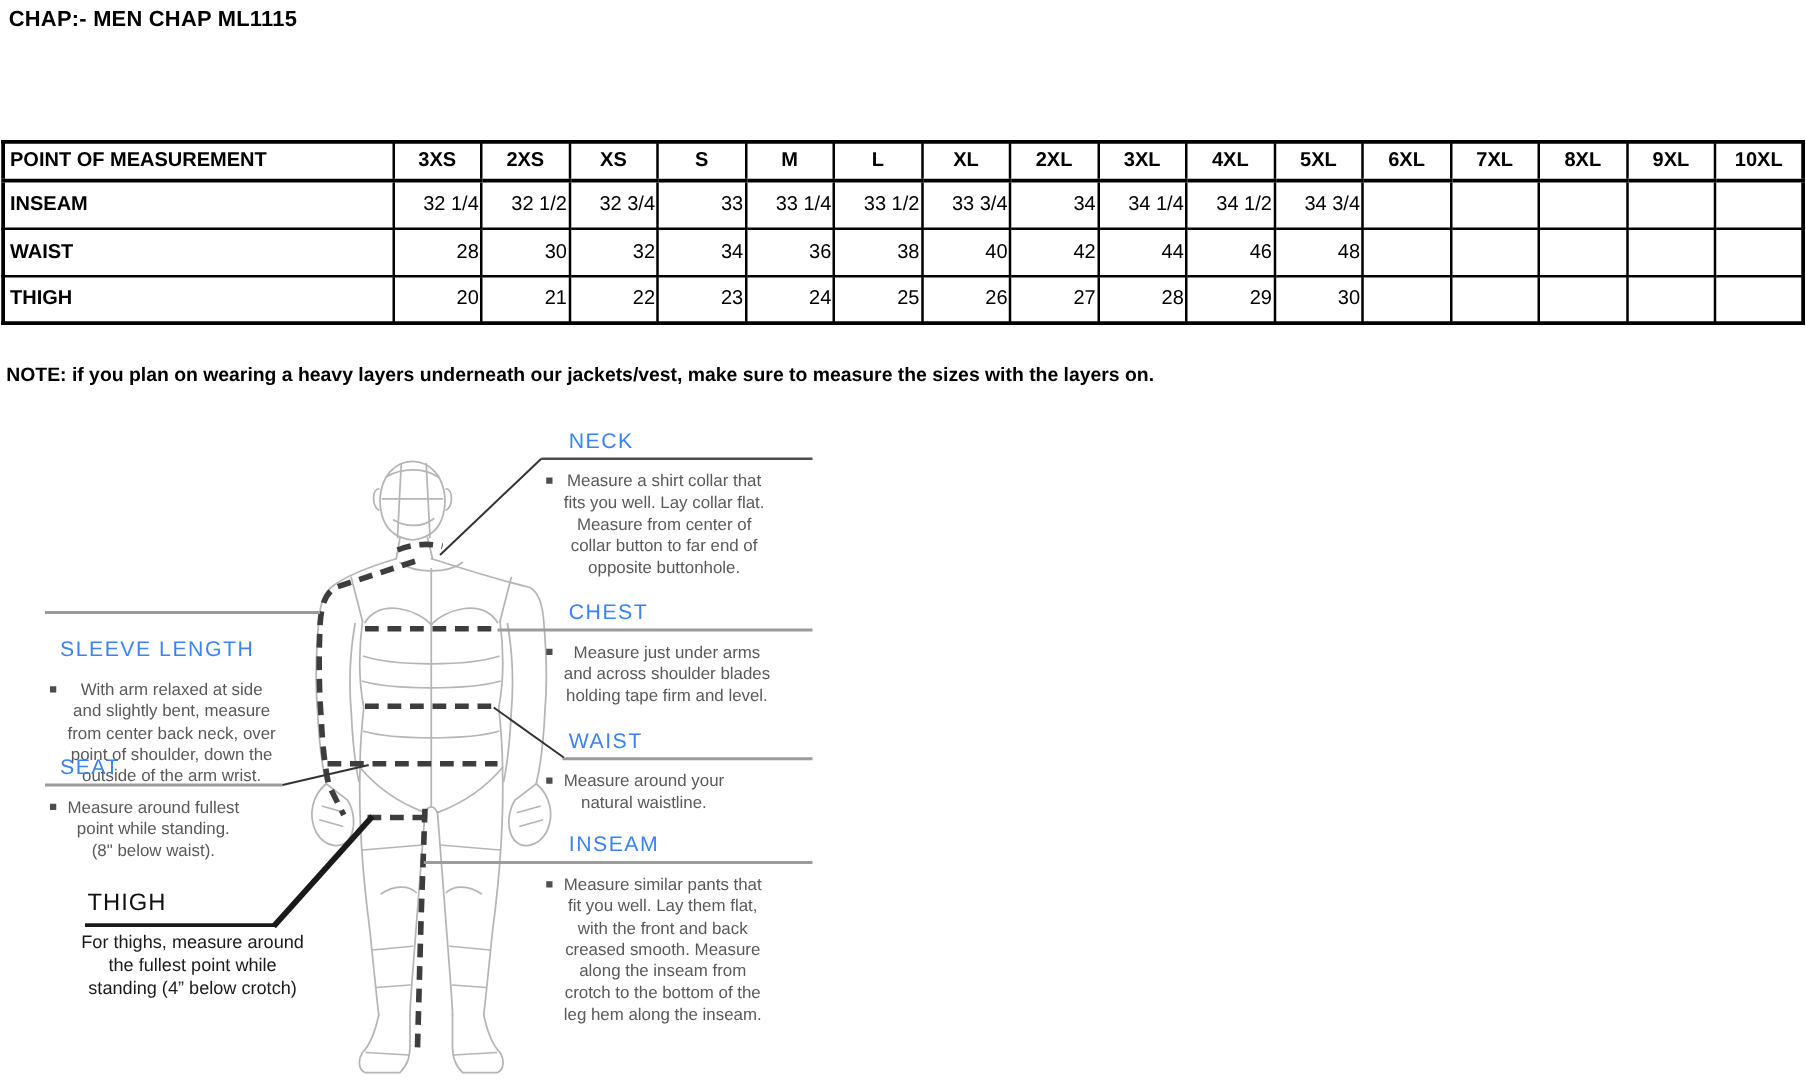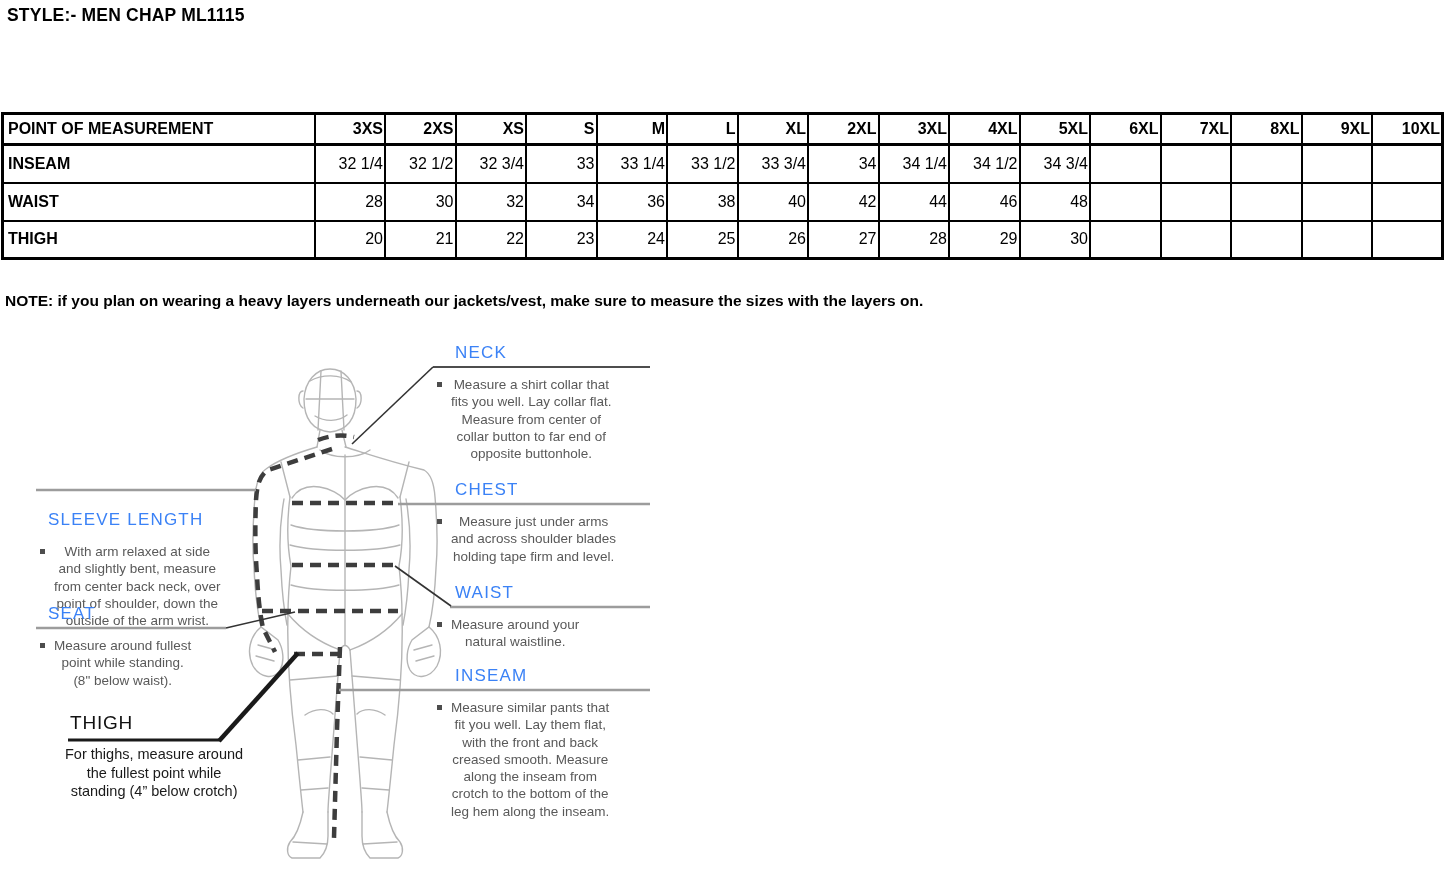--- a/index.html
+++ b/index.html
@@ -5,42 +5,42 @@
   html,body{margin:0;padding:0;background:#ffffff;}
   body{width:1445px;height:872px;position:relative;overflow:hidden;
        font-family:"Liberation Sans","DejaVu Sans",sans-serif;color:#000;}
 
   .page-title{position:absolute;top:5px;left:7px;font-size:17.5px;font-weight:bold;letter-spacing:.2px;}
 
   
   .tbl-wrap{position:absolute;top:112px;left:1px;width:1443px;border-radius:15px;}
   table.size{border-collapse:collapse;table-layout:fixed;width:1443px;border:3px solid #000;}
   table.size th,table.size td{border:2px solid #000;font-size:16px;overflow:hidden;white-space:nowrap;}
-  table.size thead th{height:26px;font-weight:bold;text-align:right;border-bottom:3px solid #000;}
+  table.size thead th{height:26px;font-weight:bold;text-align:center;border-bottom:3px solid #000;}
   table.size thead th.pom{text-align:left;padding-left:4px;}
   table.size tbody tr{height:38px;}
   table.size tbody th.rowlabel{text-align:left;font-weight:bold;padding-left:4px;}
   table.size tbody td{text-align:right;padding-left:10px;font-weight:normal;}
 
   .note{position:absolute;top:292px;left:5px;font-size:15.5px;font-weight:bold;}
 
   
   .diagram-svg{position:absolute;top:0;left:0;z-index:1;}
   .sec{position:absolute;z-index:2;}
   .sec-title{font-size:17px;letter-spacing:1.2px;color:#3b82f6;height:24px;}
   .sec-title.dark{color:#111;font-size:19px;letter-spacing:.8px;}
   .sec-body{display:flex;margin-top:9px;}
   .bullet{flex:none;width:5px;height:5px;background:#4d4d4d;margin:6px 0 0 4px;}
   .sec-text{margin-left:9px;font-size:13.5px;line-height:17.3px;color:#595959;white-space:pre-line;text-align:center;}
   .sec-text.dark{color:#1a1a1a;font-size:14.5px;line-height:18.5px;margin-left:0;}
 </style>
 </head>
 <body>
 
-<div class="page-title">STYLE:- MEN CHAP ML1115</div>
+<div class="page-title">CHAP:- MEN CHAP ML1115</div>
 
 <div class="tbl-wrap">
   <table class="size">
     <colgroup>
         <col style="width:312px">
       </colgroup>
     <thead>
       <tr>
         <th class="pom">POINT OF MEASUREMENT</th>
       <th>3XS</th>

